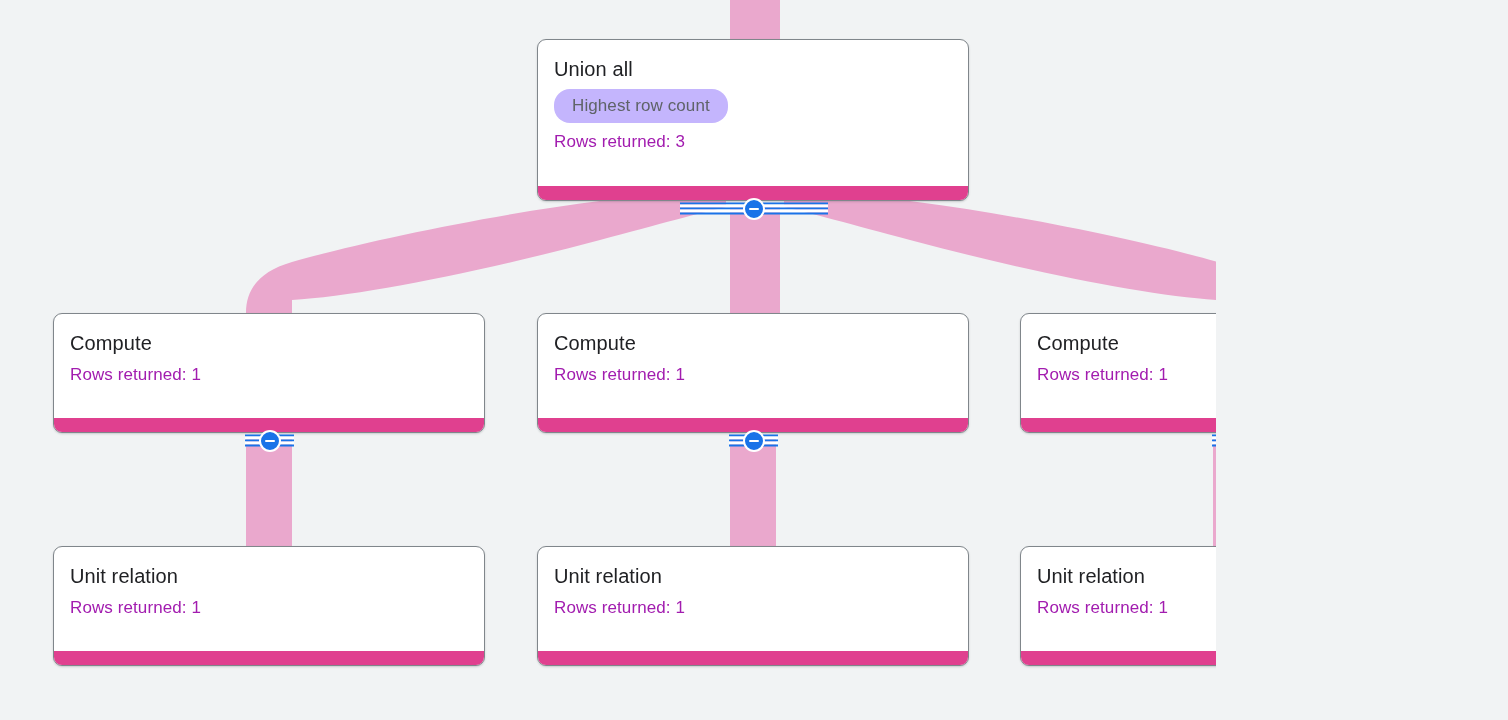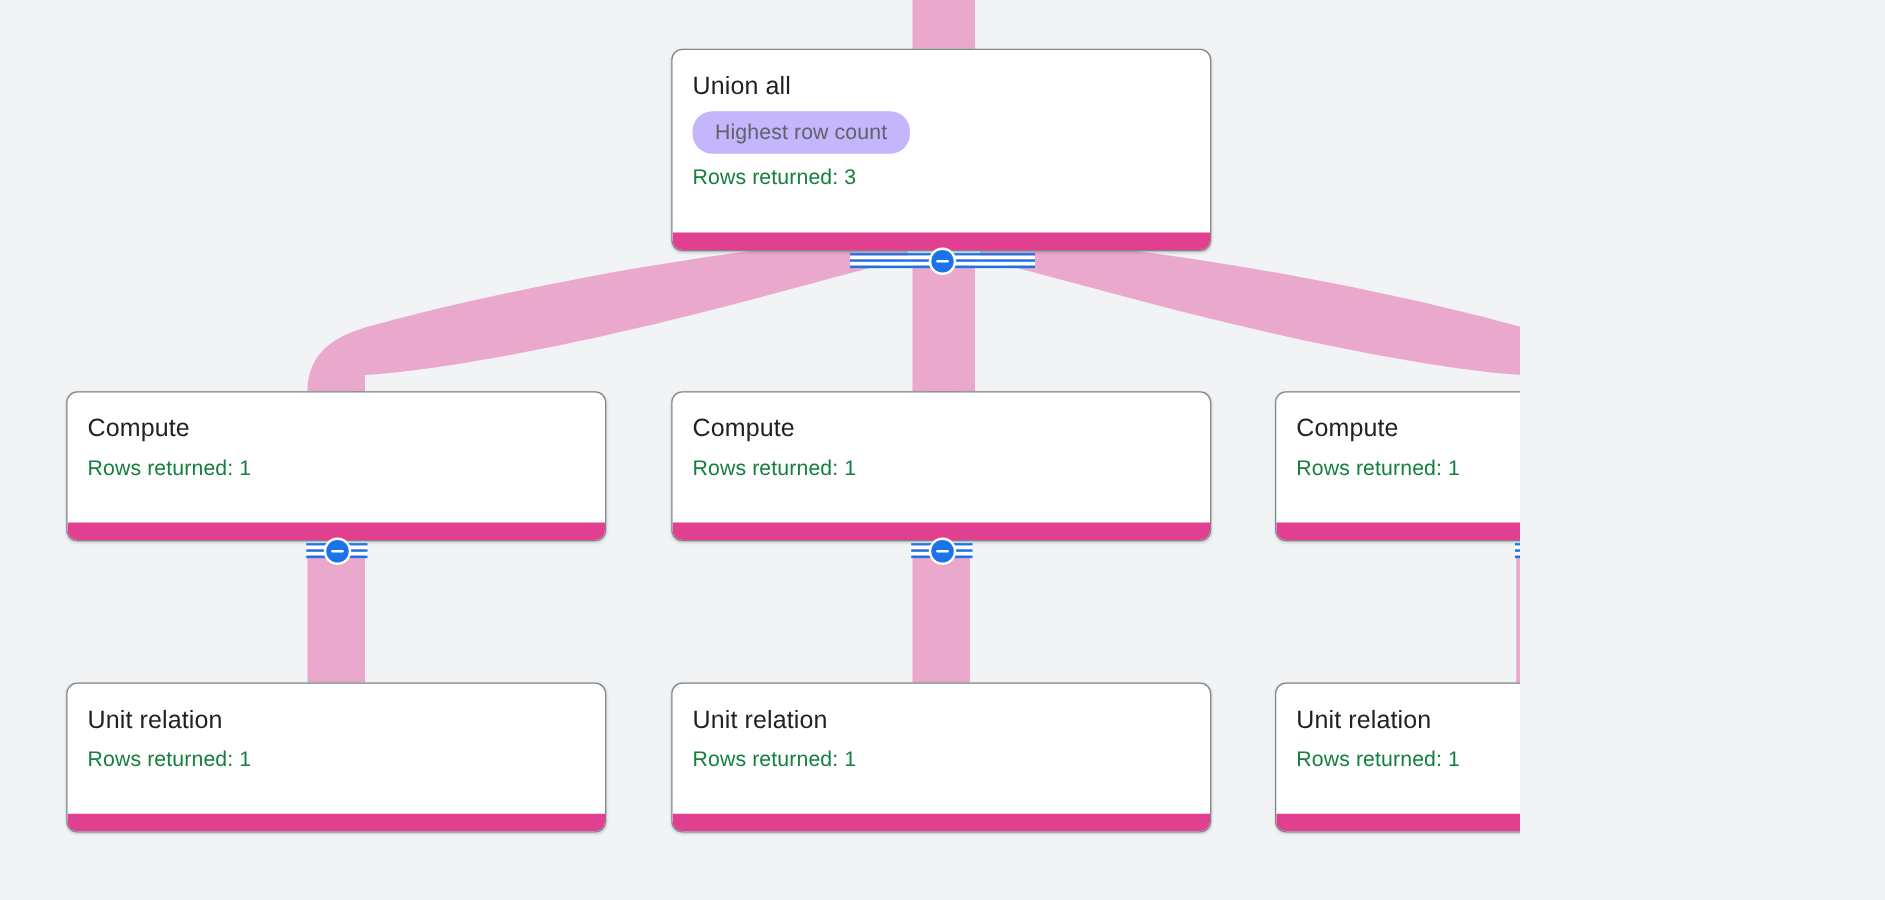--- a/index.html
+++ b/index.html
@@ -62,21 +62,21 @@
     line-height: 20px;
     padding: 7px 18px;
     border-radius: 16px;
     letter-spacing: 0.1px;
     white-space: nowrap;
   }
   .node-sub {
     margin-top: 8px;
     font-size: 17px;
     line-height: 22px;
-    color: #15803d;
+    color: #a21caf;
     letter-spacing: 0.1px;
     white-space: nowrap;
   }
   .node-footer {
     position: absolute;
     left: 0;
     right: 0;
     bottom: 0;
     height: 14px;
     background: #e0408f;

